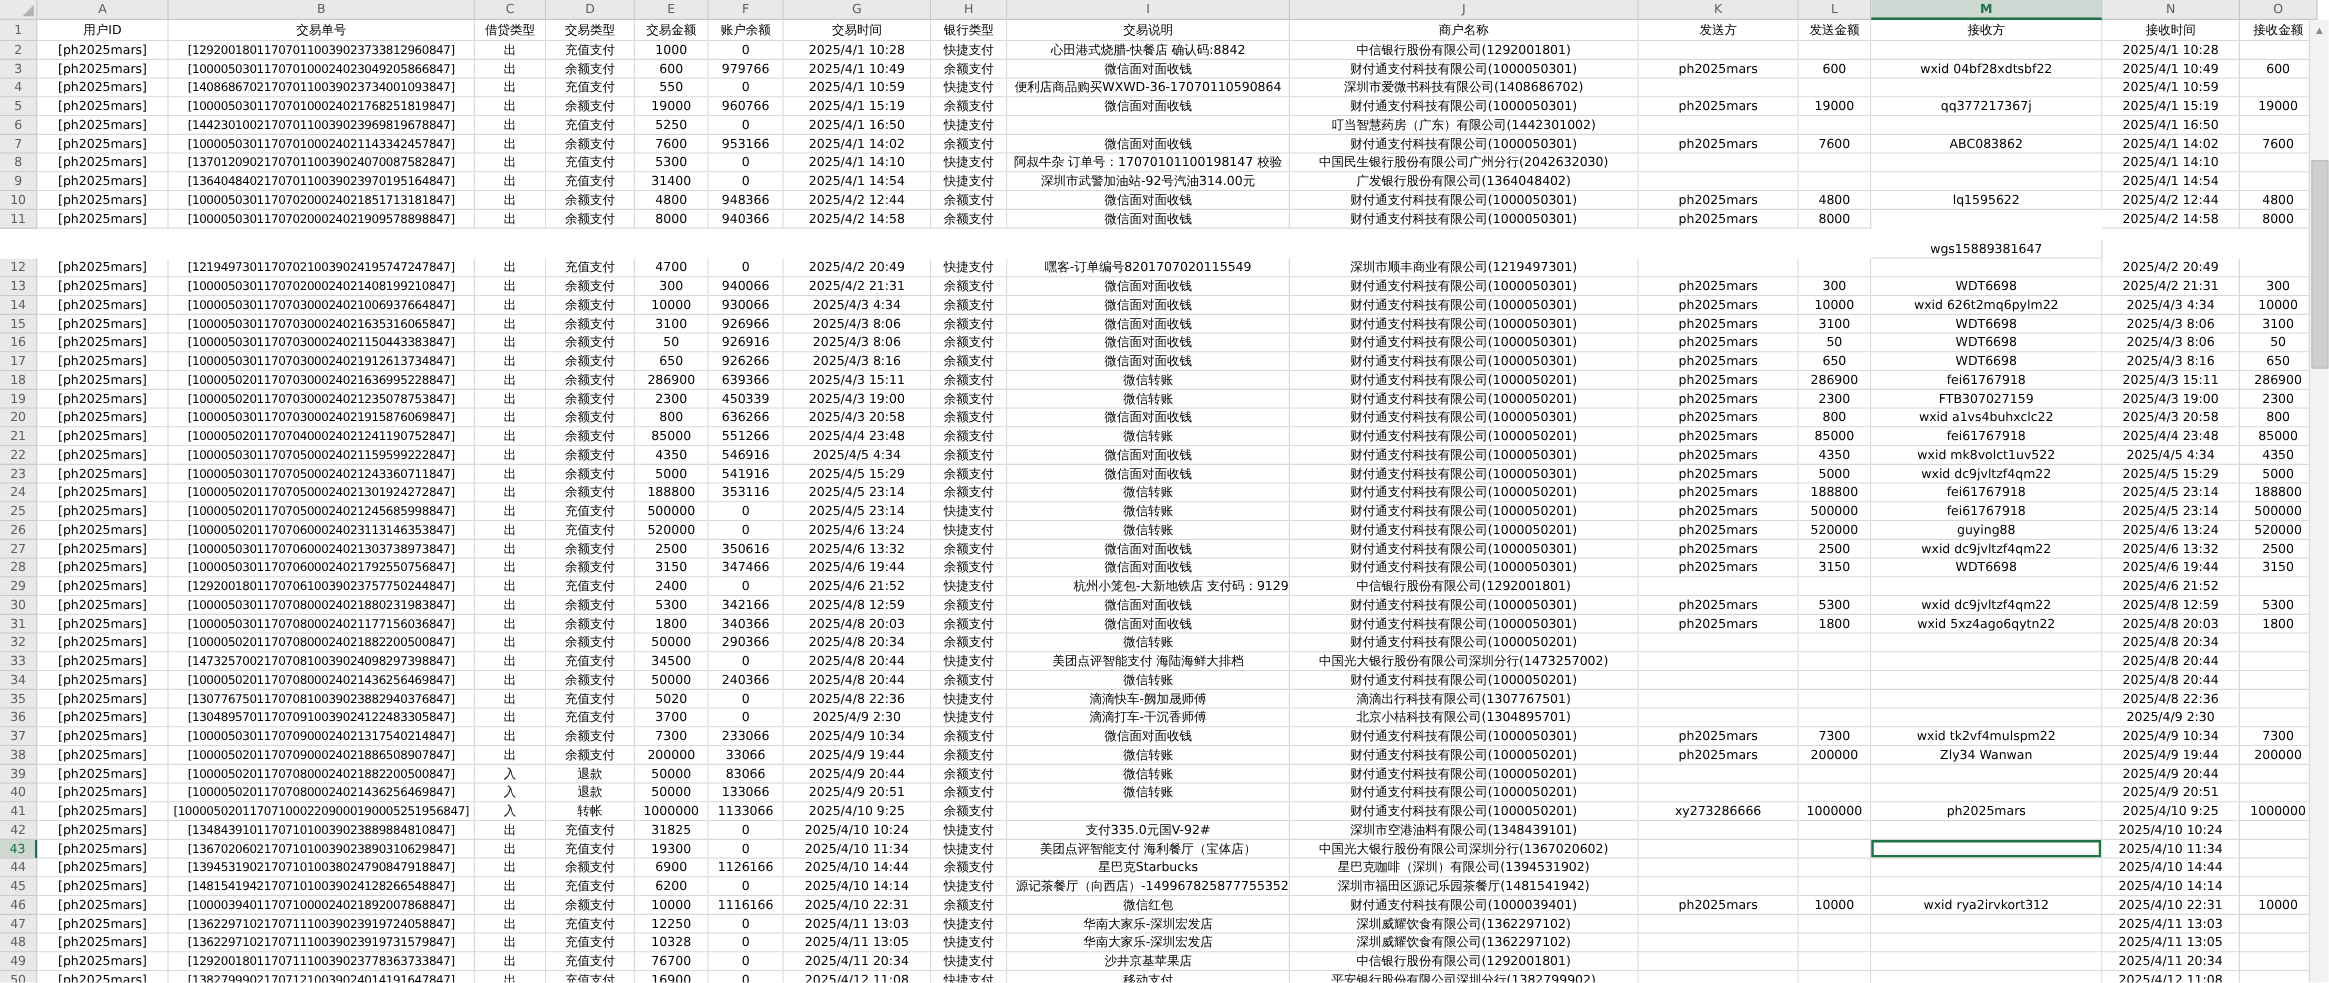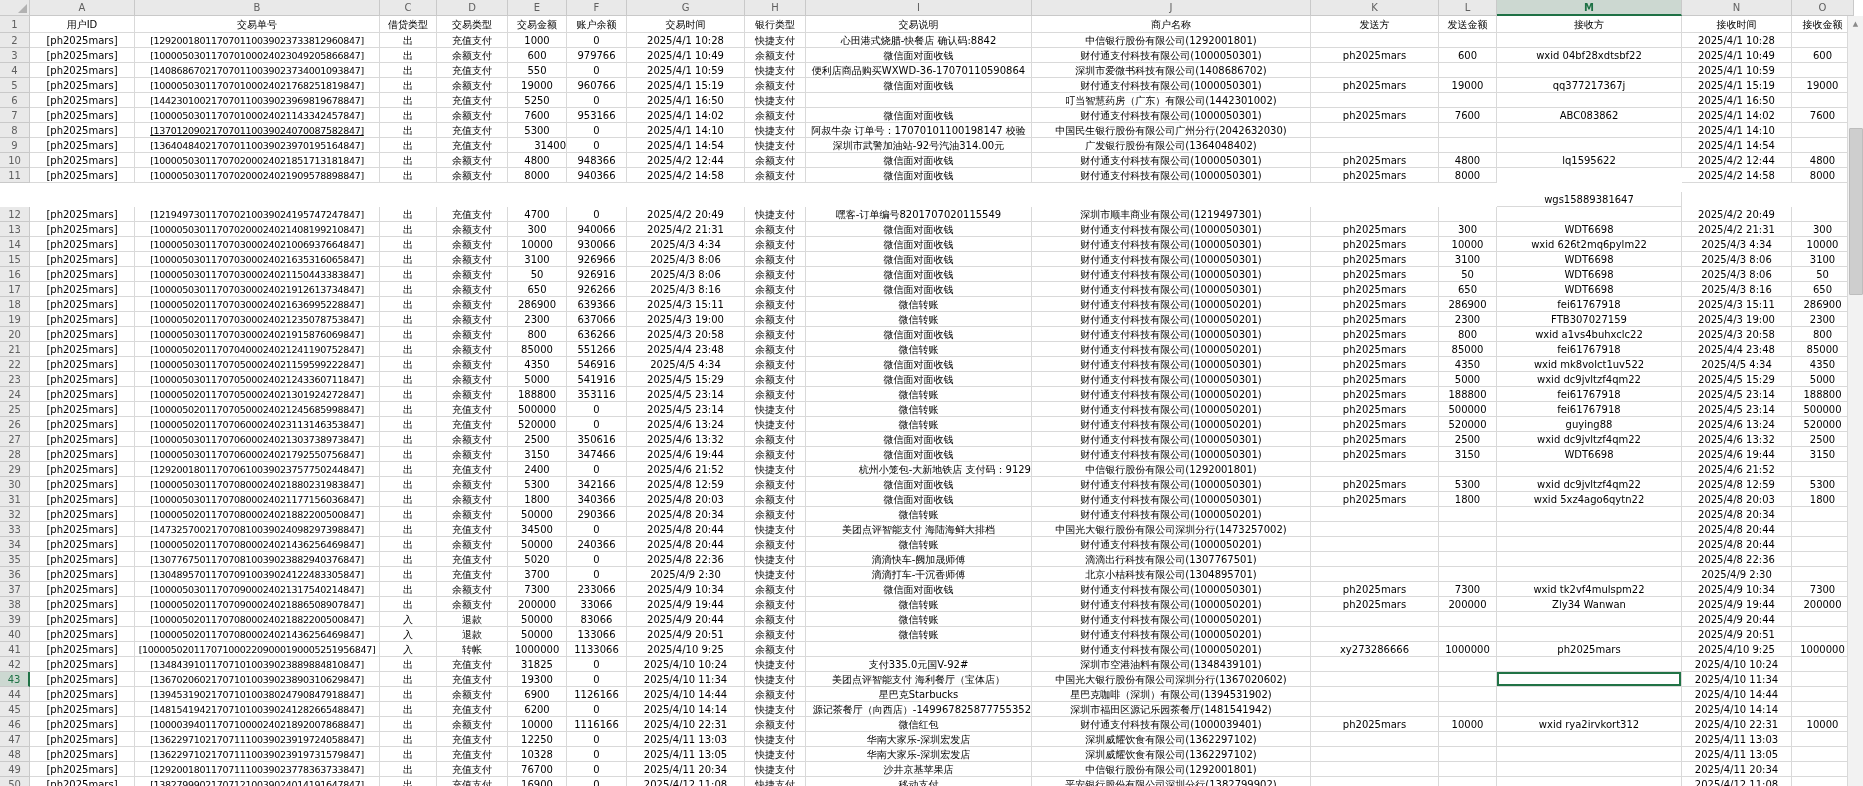--- a/index.html
+++ b/index.html
@@ -179,42 +179,42 @@
         <div class="cell" style="width: 279px;">财付通支付科技有限公司(1000050301)</div>
         <div class="cell" style="width: 128px;">ph2025mars</div>
         <div class="cell" style="width: 58px;">7600</div>
         <div class="cell" style="width: 185px;">ABC083862</div>
         <div class="cell" style="width: 110px;">2025/4/1 14:02</div>
         <div class="cell" style="width: 62px;">7600</div>
       </div>
       <div class="row">
         <div class="hcell rownum" style="width: 30px;">8</div>
         <div class="cell" style="width: 105px;">[ph2025mars]</div>
-        <div class="cell col-b" style="width: 245px; text-decoration: underline;">[137012090217070110039024070087582847]</div>
+        <div class="cell col-b" style="width: 245px;">[137012090217070110039024070087582847]</div>
         <div class="cell" style="width: 57px;">出</div>
         <div class="cell" style="width: 71px;">充值支付</div>
         <div class="cell" style="width: 59px;">5300</div>
         <div class="cell" style="width: 60px;">0</div>
         <div class="cell" style="width: 118px;">2025/4/1 14:10</div>
         <div class="cell" style="width: 61px;">快捷支付</div>
         <div class="cell" style="width: 226px;">阿叔牛杂 订单号：17070101100198147 校验</div>
         <div class="cell" style="width: 279px;">中国民生银行股份有限公司广州分行(2042632030)</div>
         <div class="cell" style="width: 128px;"></div>
         <div class="cell" style="width: 58px;"></div>
         <div class="cell" style="width: 185px;"></div>
         <div class="cell" style="width: 110px;">2025/4/1 14:10</div>
         <div class="cell" style="width: 62px;"></div>
       </div>
       <div class="row">
         <div class="hcell rownum" style="width: 30px;">9</div>
         <div class="cell" style="width: 105px;">[ph2025mars]</div>
         <div class="cell col-b" style="width: 245px;">[136404840217070110039023970195164847]</div>
         <div class="cell" style="width: 57px;">出</div>
         <div class="cell" style="width: 71px;">充值支付</div>
-        <div class="cell" style="width: 59px; text-align: right;">31400</div>
+        <div class="cell" style="width: 59px;">31400</div>
         <div class="cell" style="width: 60px;">0</div>
         <div class="cell" style="width: 118px;">2025/4/1 14:54</div>
         <div class="cell" style="width: 61px;">快捷支付</div>
         <div class="cell" style="width: 226px;">深圳市武警加油站-92号汽油314.00元</div>
         <div class="cell" style="width: 279px;">广发银行股份有限公司(1364048402)</div>
         <div class="cell" style="width: 128px;"></div>
         <div class="cell" style="width: 58px;"></div>
         <div class="cell" style="width: 185px;"></div>
         <div class="cell" style="width: 110px;">2025/4/1 14:54</div>
         <div class="cell" style="width: 62px;"></div>
@@ -381,21 +381,21 @@
         <div class="cell" style="width: 110px;">2025/4/3 15:11</div>
         <div class="cell" style="width: 62px;">286900</div>
       </div>
       <div class="row">
         <div class="hcell rownum" style="width: 30px;">19</div>
         <div class="cell" style="width: 105px;">[ph2025mars]</div>
         <div class="cell col-b" style="width: 245px;">[100005020117070300024021235078753847]</div>
         <div class="cell" style="width: 57px;">出</div>
         <div class="cell" style="width: 71px;">余额支付</div>
         <div class="cell" style="width: 59px;">2300</div>
-        <div class="cell" style="width: 60px;">637066</div>
+        <div class="cell" style="width: 60px;">450339</div>
         <div class="cell" style="width: 118px;">2025/4/3 19:00</div>
         <div class="cell" style="width: 61px;">余额支付</div>
         <div class="cell" style="width: 226px;">微信转账</div>
         <div class="cell" style="width: 279px;">财付通支付科技有限公司(1000050201)</div>
         <div class="cell" style="width: 128px;">ph2025mars</div>
         <div class="cell" style="width: 58px;">2300</div>
         <div class="cell" style="width: 185px;">FTB307027159</div>
         <div class="cell" style="width: 110px;">2025/4/3 19:00</div>
         <div class="cell" style="width: 62px;">2300</div>
       </div>

